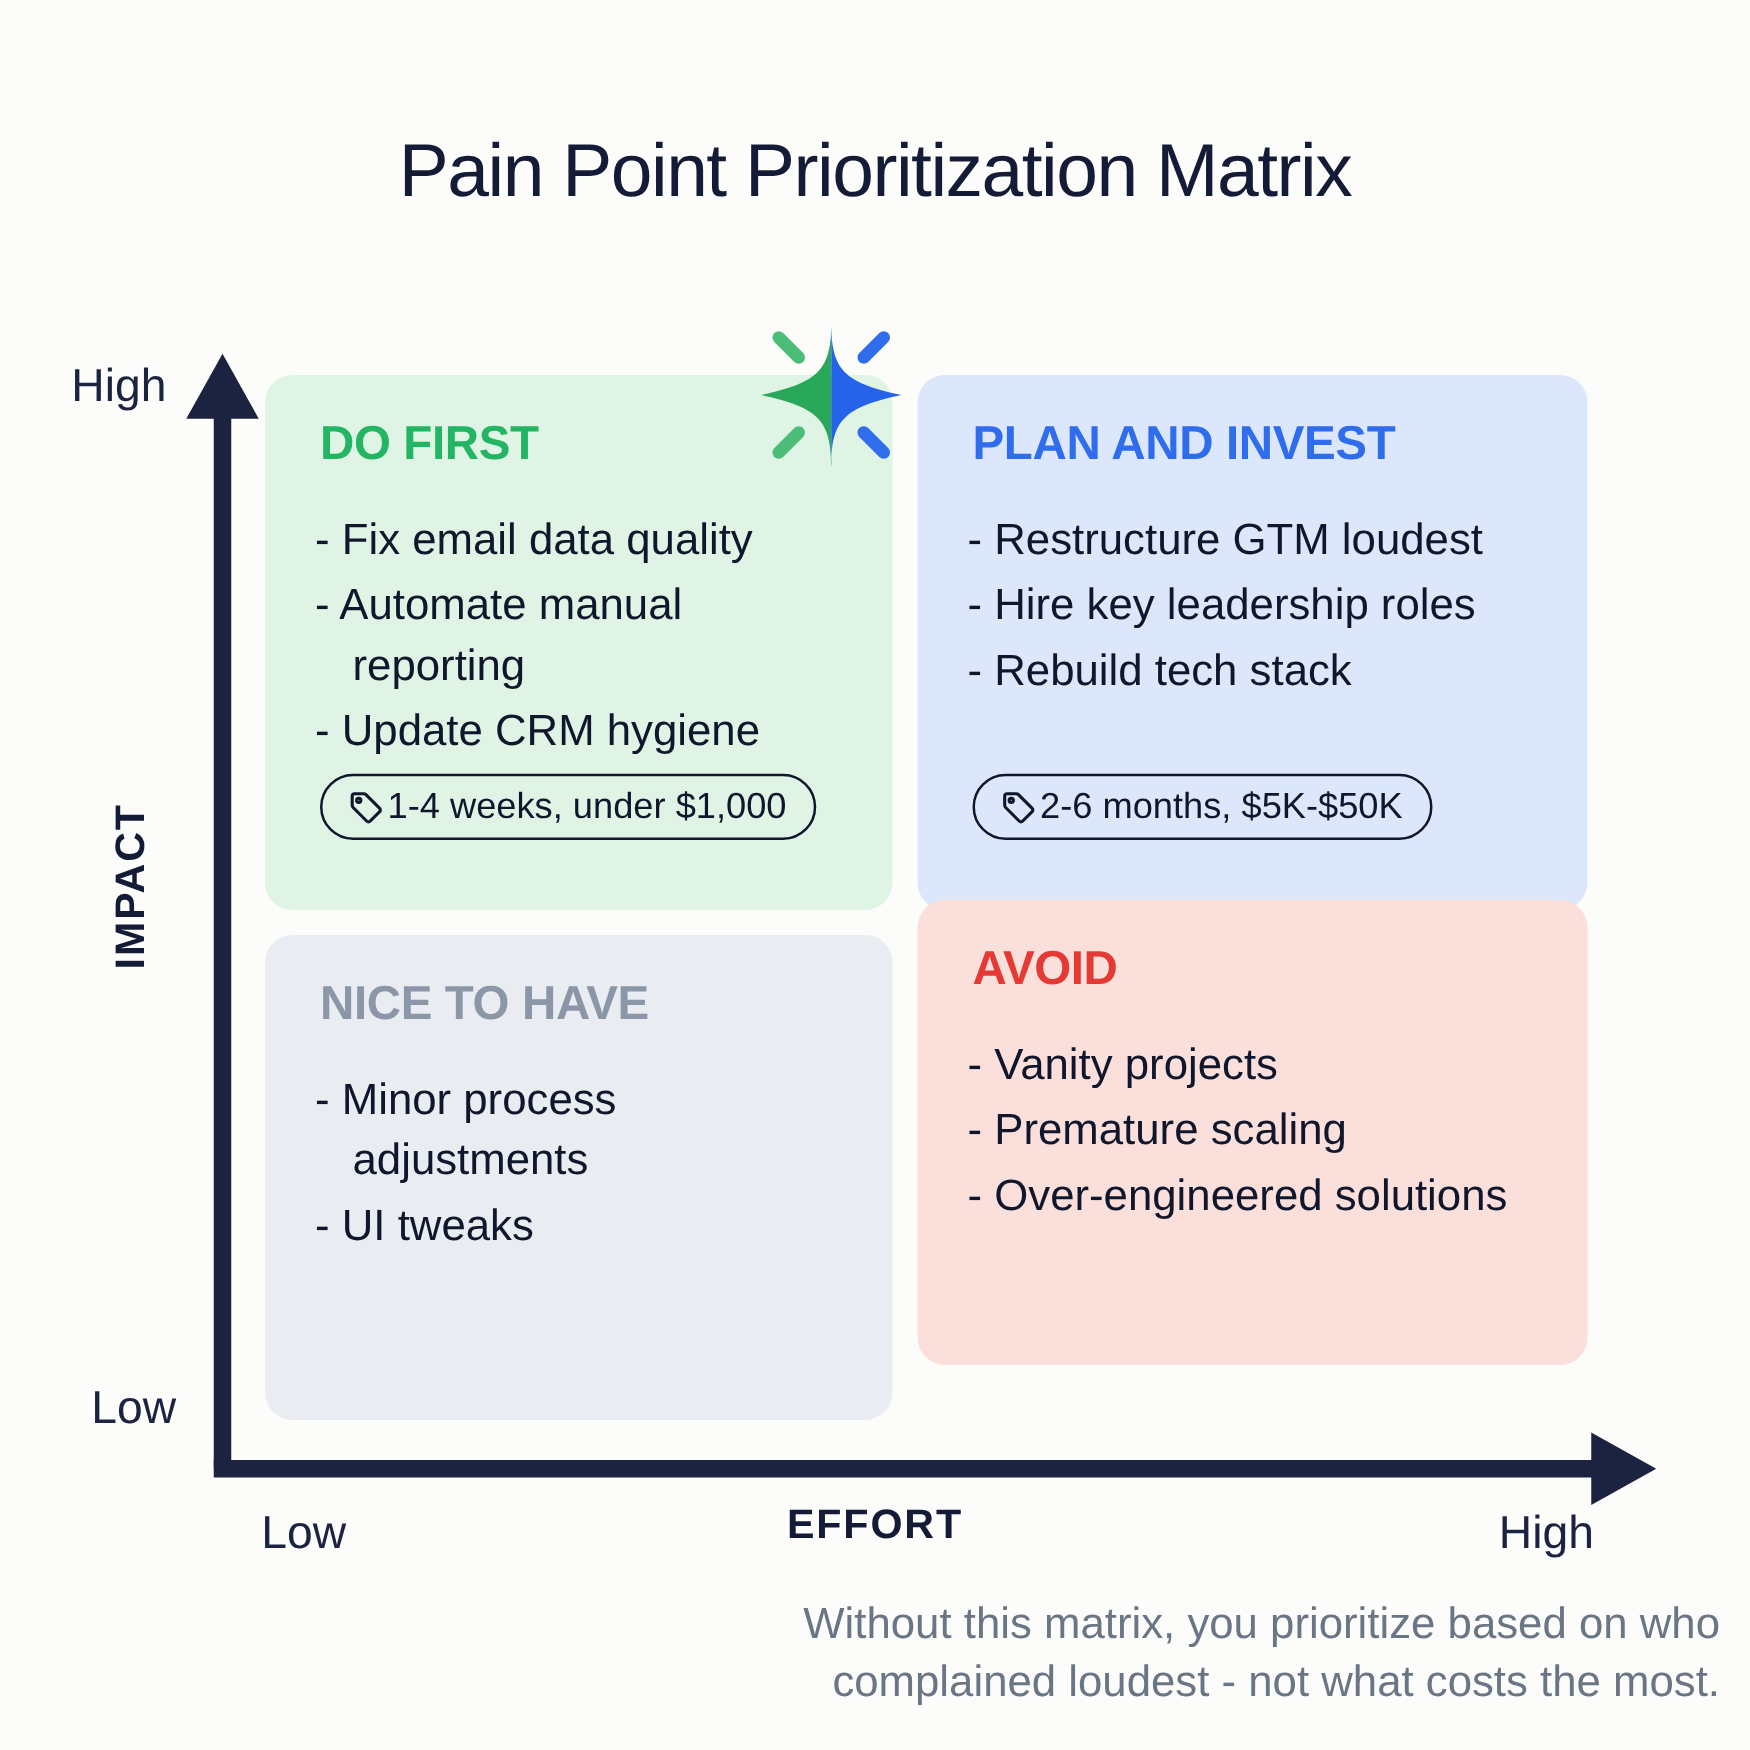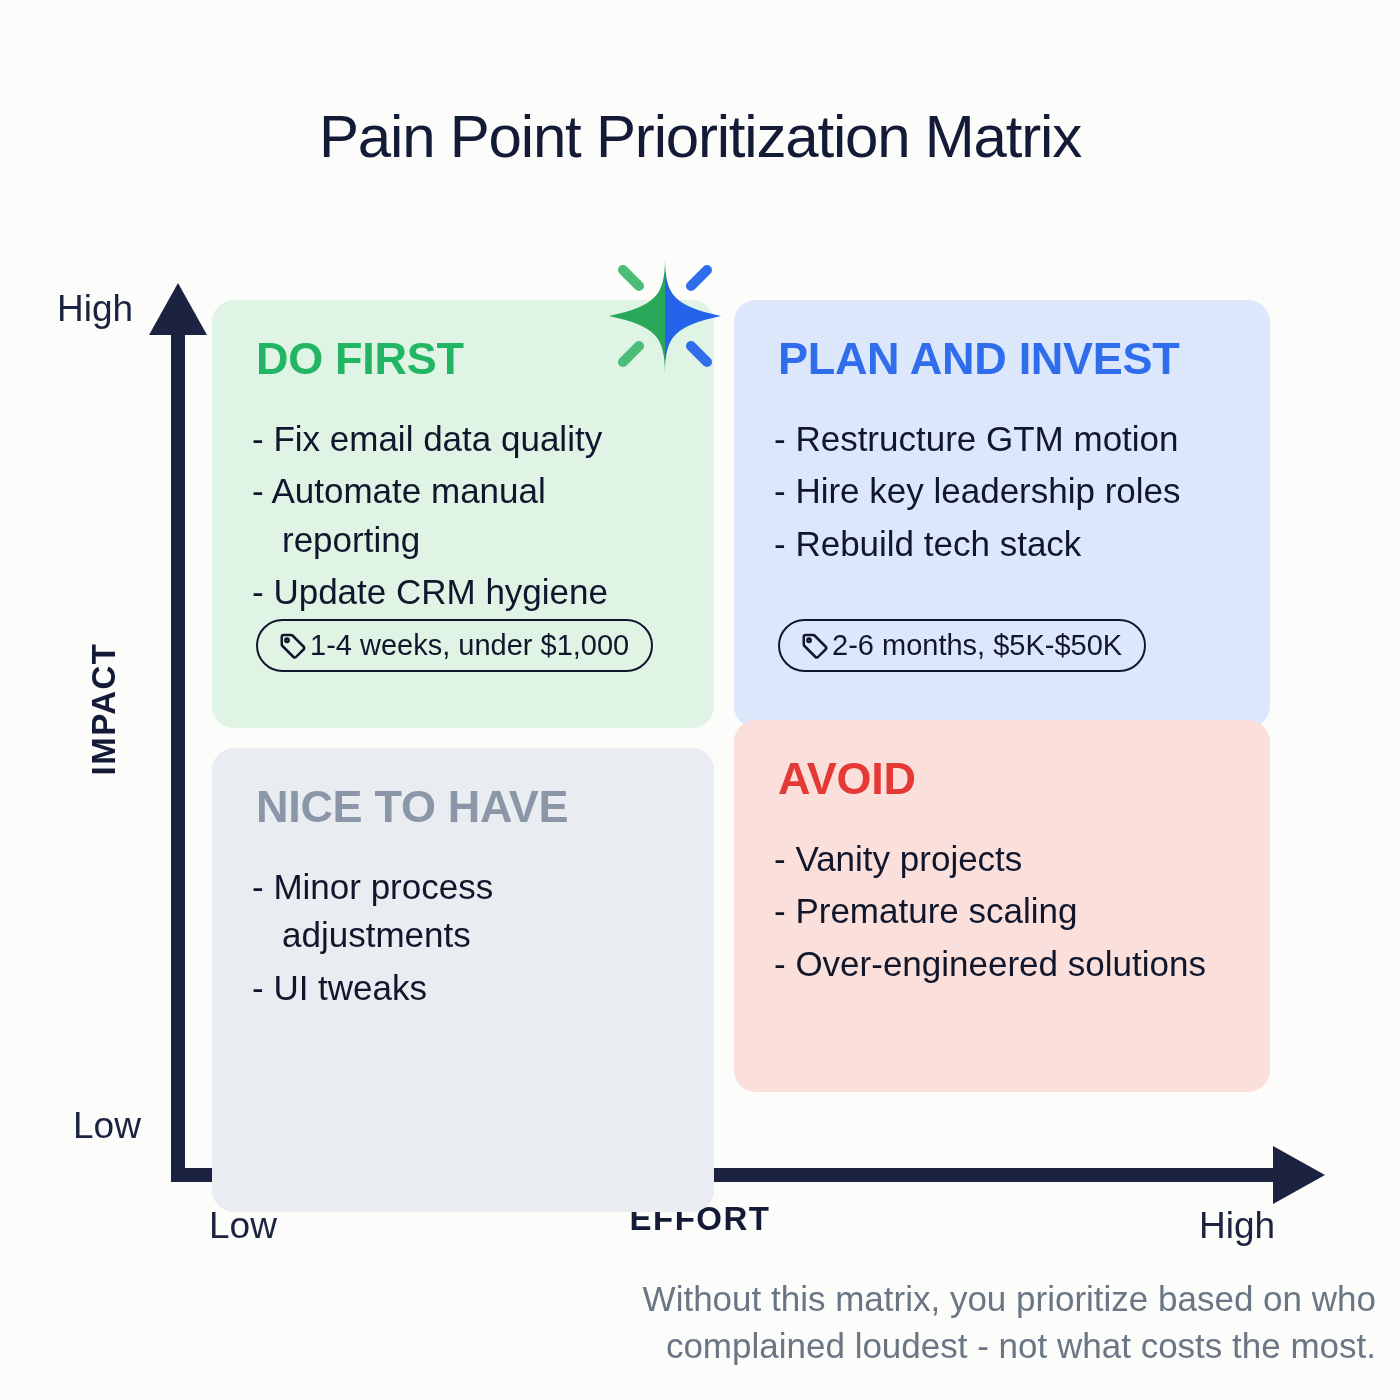--- a/index.html
+++ b/index.html
@@ -98,31 +98,31 @@
     width: 502px; height: 428px;
     background: #dff4e4;
   }
   #quadrant-plan-and-invest {
     left: 734px; top: 300px;
     width: 536px; height: 428px;
     background: #dde7fb;
   }
   #quadrant-nice-to-have {
     left: 212px; top: 748px;
-    width: 502px; height: 464px;
+    width: 502px; height: 388px;
     background: #e9ecf1;
   }
   #quadrant-avoid {
     left: 734px; top: 720px;
     width: 536px; height: 372px;
     background: #fbdfdb;
   }
 
   .quadrant-heading {
-    font-size: 45px;
+    font-size: 38px;
     font-weight: bold;
     letter-spacing: -0.3px;
     margin: 0 0 34px 4px;
     line-height: 1;
     white-space: nowrap;
   }
   #heading-do-first          { color: #22b563; }
   #heading-plan-and-invest   { color: #2f6ded; }
   #heading-nice-to-have      { color: #8b97a8; }
   #heading-avoid             { color: #e53935; }
@@ -230,21 +230,21 @@
         <path d="M20.6 13.4 L11.8 4.6 A2 2 0 0 0 10.4 4 L4.6 4 A1.6 1.6 0 0 0 3 5.6 L3 11.4 A2 2 0 0 0 3.6 12.8 L12.4 21.6 A1.4 1.4 0 0 0 14.4 21.6 L20.6 15.4 A1.4 1.4 0 0 0 20.6 13.4 Z"></path>
         <circle cx="7.2" cy="8.2" r="1.35"></circle>
       </svg>
       <span class="tag-badge-text">1-4 weeks, under $1,000</span>
     </div>
   </div>
 
   <div class="quadrant" id="quadrant-plan-and-invest">
     <div class="quadrant-heading" id="heading-plan-and-invest">PLAN AND INVEST</div>
     <ul class="quadrant-items">
-      <li class="quadrant-item">Restructure GTM motion</li>
+      <li class="quadrant-item">Restructure GTM loudest</li>
       <li class="quadrant-item">Hire key leadership roles</li>
       <li class="quadrant-item">Rebuild tech stack</li>
     </ul>
     <div class="tag-badge">
       <svg class="tag-icon" width="30" height="30" viewBox="0 0 24 24" fill="none" stroke="#10162c" stroke-width="2" stroke-linecap="round" stroke-linejoin="round">
         <path d="M20.6 13.4 L11.8 4.6 A2 2 0 0 0 10.4 4 L4.6 4 A1.6 1.6 0 0 0 3 5.6 L3 11.4 A2 2 0 0 0 3.6 12.8 L12.4 21.6 A1.4 1.4 0 0 0 14.4 21.6 L20.6 15.4 A1.4 1.4 0 0 0 20.6 13.4 Z"></path>
         <circle cx="7.2" cy="8.2" r="1.35"></circle>
       </svg>
       <span class="tag-badge-text">2-6 months, $5K-$50K</span>
     </div>

